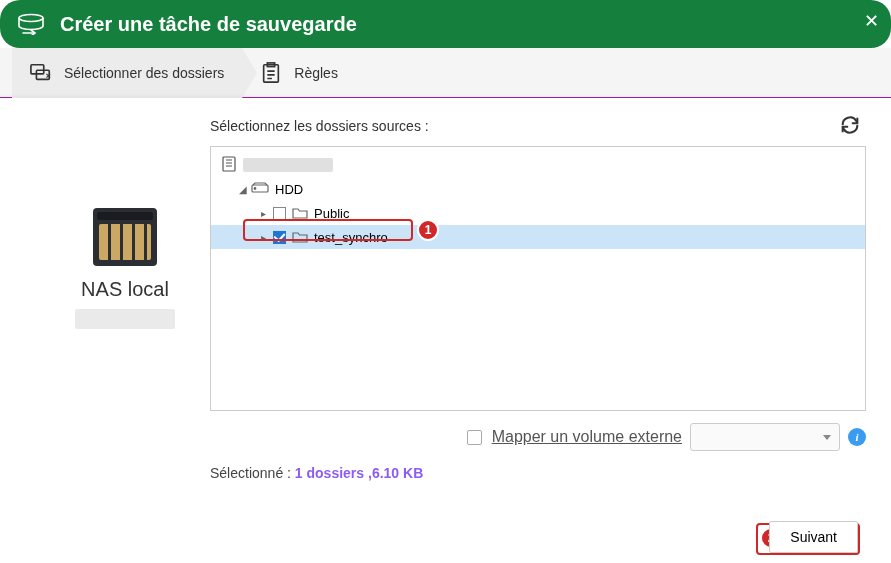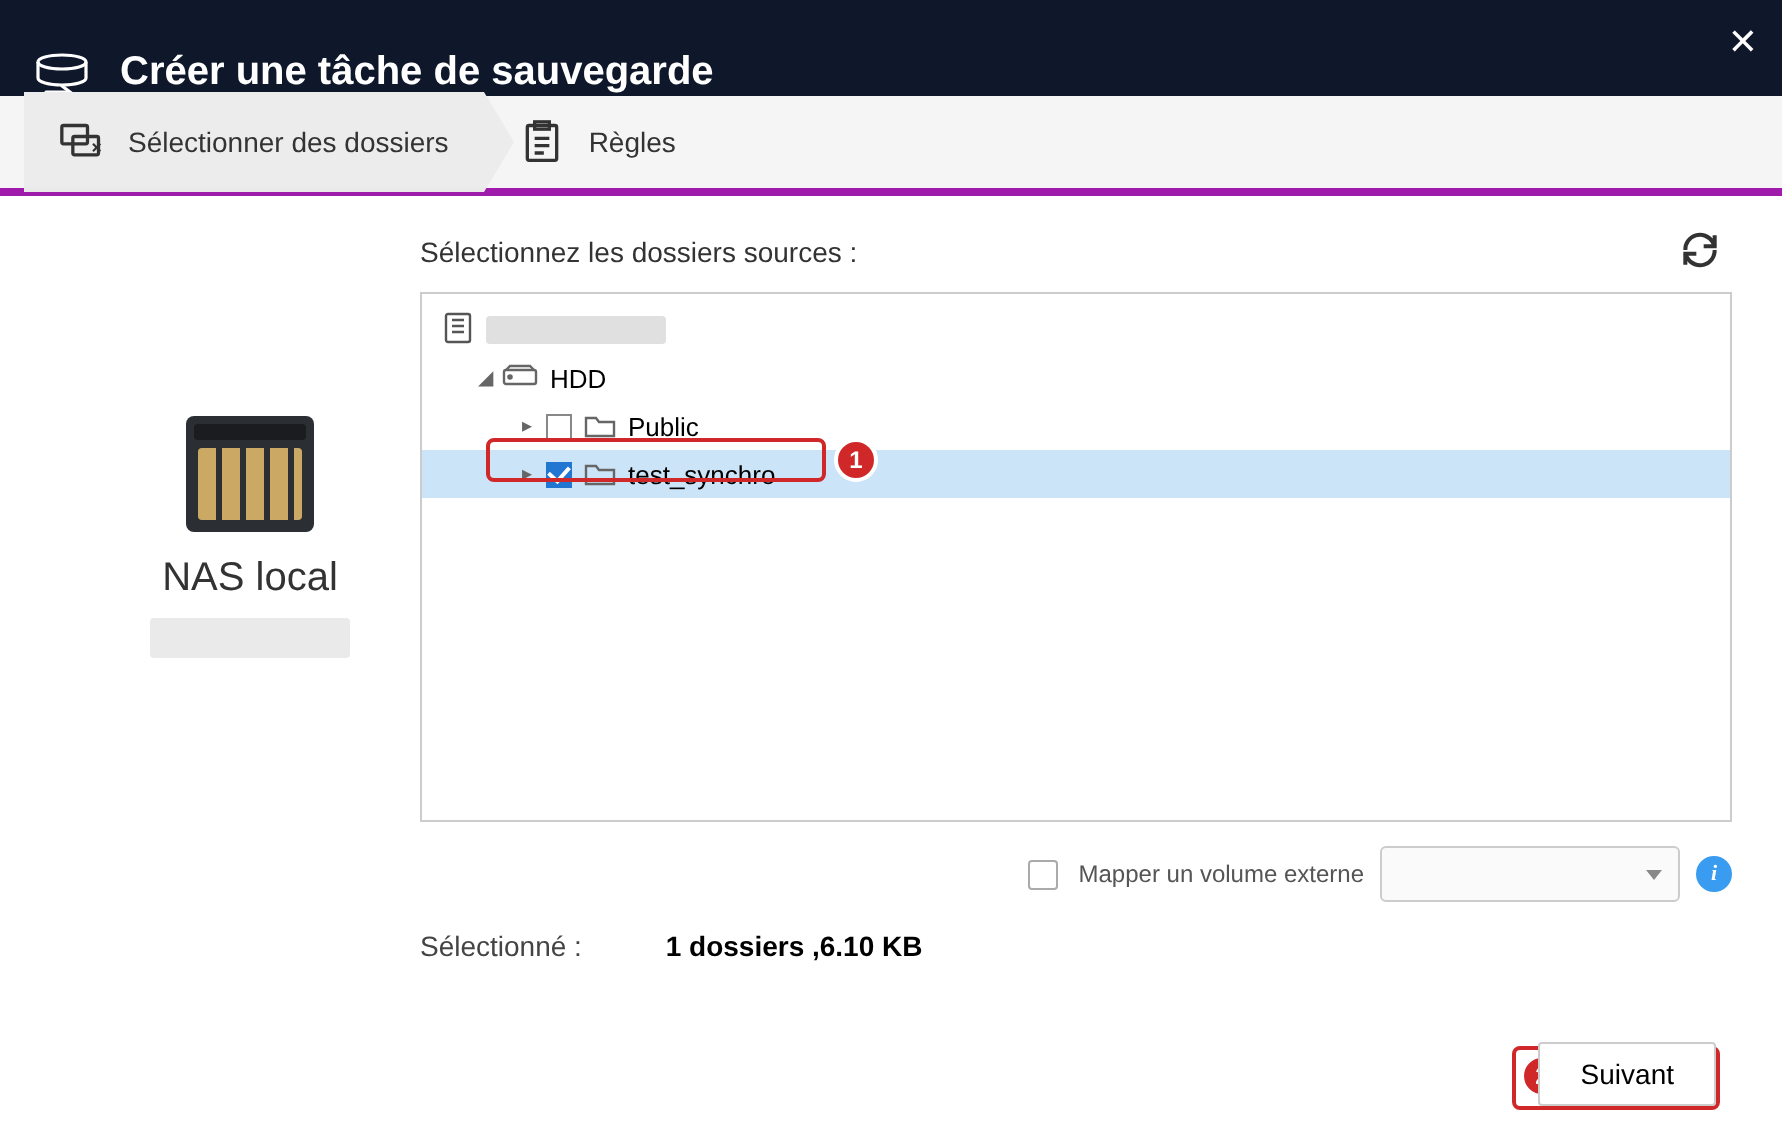--- a/index.html
+++ b/index.html
@@ -1,23 +1,23 @@
 <!DOCTYPE html>
 <html><head>
 <meta charset="utf-8">
 <style>
   * { box-sizing: border-box; margin: 0; padding: 0; }
   body { font-family: Arial, Helvetica, sans-serif; font-size: 13px; background: #fff; width: 891px; height: 563px; overflow: hidden; position: relative; }
 
-  .header { background: #0f172a; height: 48px; display: flex; align-items: flex-end; padding: 0 16px; position: relative; }
+  .header { background: #15803d; height: 48px; display: flex; align-items: center; padding: 0 16px; position: relative; border-radius: 20px; }
   .header-icon { width: 30px; height: 22px; margin-right: 14px; }
   .header-title { color: #fff; font-size: 20px; font-weight: bold; }
   .close-btn { position: absolute; right: 12px; top: 10px; color: #fff; font-size: 18px; cursor: pointer; }
 
-  .steps-bar { background: #f5f5f5; border-bottom: 4px solid #a21caf; height: 50px; display: flex; align-items: center; padding: 0 12px; }
+  .steps-bar { background: #f5f5f5; border-bottom: 1px solid #a21caf; height: 50px; display: flex; padding: 0 12px; }
   .step { display: flex; align-items: center; padding: 0 18px; height: 50px; position: relative; }
   .step.active { background: #ececec; }
   .step.active::after { content: ""; position: absolute; right: -15px; top: 0; width: 0; height: 0; border-top: 25px solid transparent; border-bottom: 25px solid transparent; border-left: 15px solid #ececec; }
   .step-icon { width: 22px; height: 22px; margin-right: 12px; }
   .step-label { font-size: 14px; color: #333; }
 
   .content { display: flex; padding: 20px 25px 10px 40px; height: calc(100% - 48px - 50px); position: relative; background: #fff; box-shadow: 0 0 6px rgba(0,0,0,.08); }
 
   .left-col { width: 170px; display: flex; flex-direction: column; align-items: center; padding-top: 90px; }
   .nas-img { width: 64px; height: 58px; background: #2b2e33; border-radius: 4px; position: relative; margin-bottom: 12px; }
@@ -43,27 +43,27 @@
   .chk.checked::after { content: ""; position: absolute; left: 2px; top: -1px; width: 5px; height: 8px; border: solid #fff; border-width: 0 2px 2px 0; transform: rotate(42deg); }
   .folder-icon { width: 16px; height: 12px; margin-right: 6px; display: inline-block; }
   .hdd-icon { margin-right: 6px; }
   .host-icon { margin-right: 6px; }
 
   .highlight-red { position: absolute; border: 2px solid #d02828; border-radius: 4px; pointer-events: none; }
   .callout { position: absolute; width: 22px; height: 22px; border-radius: 50%; background: #d02828; border: 2px solid #fff; color: #fff; font-size: 12px; font-weight: bold; display: flex; align-items: center; justify-content: center; pointer-events: none; }
 
   .map-row { display: flex; align-items: center; justify-content: flex-end; margin-top: 12px; }
   .map-chk { width: 15px; height: 15px; border: 1px solid #aaa; margin-right: 10px; border-radius: 2px; }
-  .map-label { font-size: 12px; color: #555; margin-right: 8px; }
+  .map-label { font-size: 16px; color: #555; margin-right: 8px; text-decoration: underline; }
   .map-select { width: 150px; height: 28px; border: 1px solid #ccc; border-radius: 3px; background: #fafafa; position: relative; }
   .map-select::after { content: ""; position: absolute; right: 8px; top: 11px; border-left: 4px solid transparent; border-right: 4px solid transparent; border-top: 5px solid #888; }
   .info-badge { width: 18px; height: 18px; border-radius: 50%; background: #3a9cf0; color: #fff; font-size: 11px; font-weight: bold; display: flex; align-items: center; justify-content: center; margin-left: 8px; font-style: italic; font-family: Georgia, serif; }
 
   .status-row { font-size: 14px; color: #444; margin-top: 14px; }
-  .status-row b { color: #000000; margin-left: 38px; }
+  .status-row b { color: #8b5cf6; }
 
   .footer { position: absolute; bottom: 10px; right: 33px; }
   .next-btn { border: 1px solid #ccc; background: #fff; padding: 7px 20px; font-size: 14px; border-radius: 2px; cursor: pointer; position: relative; z-index: 1; }
 </style>
 </head>
 <body>
 
 <div class="header">
   <span class="header-icon">
     <svg viewBox="0 0 30 22" fill="none" stroke="#fff" stroke-width="1.6">

